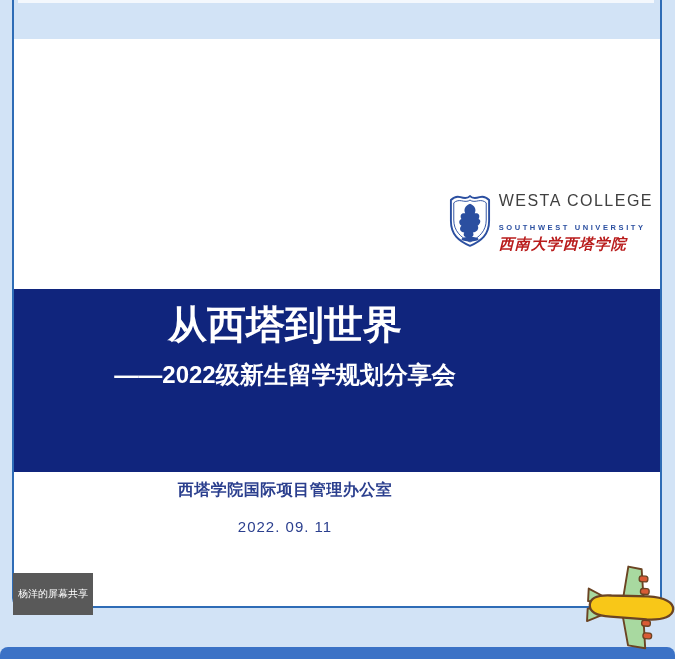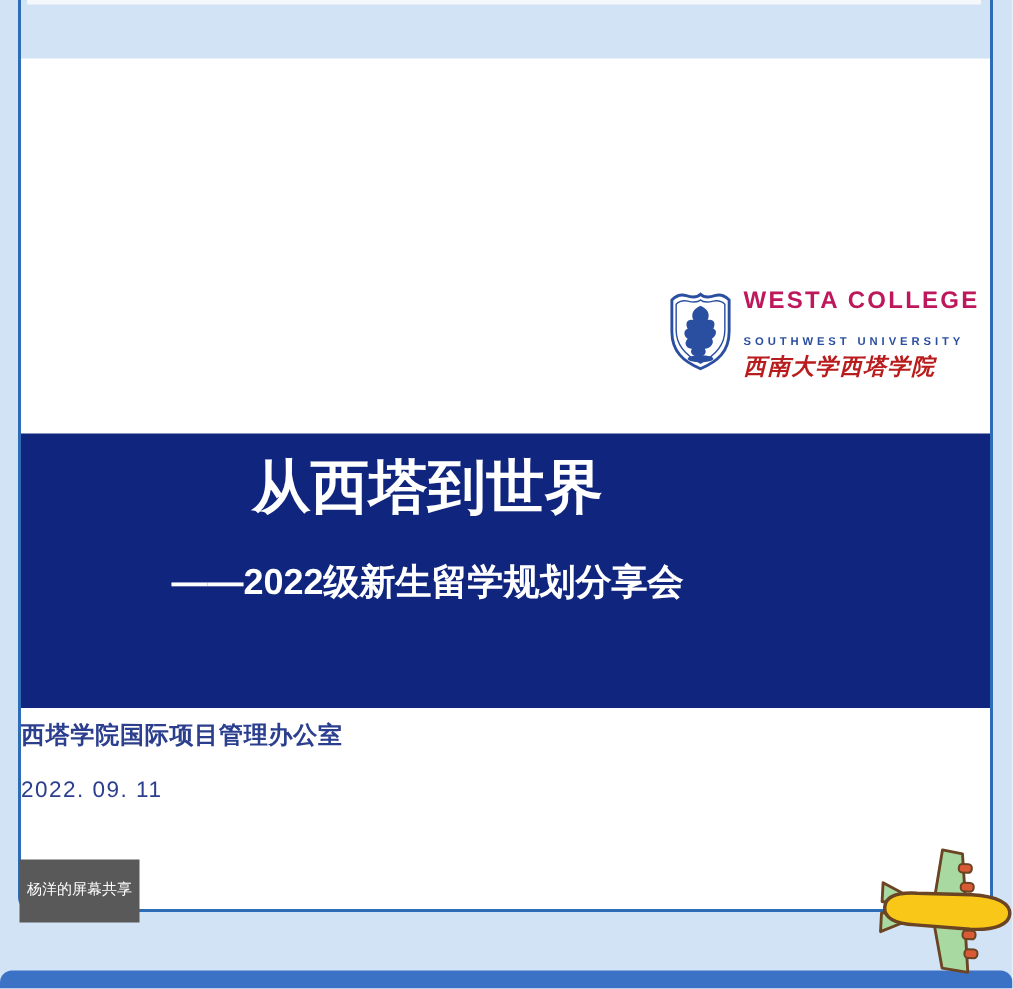--- a/index.html
+++ b/index.html
@@ -36,22 +36,22 @@
   }
   .doc-paragraph b { font-weight:bold; color:#383838; }
 
   
   .logo {
     position:absolute; top:204px; right:7px;
     display:flex; align-items:center; gap:8px;
   }
   .logo-text { display:flex; flex-direction:column; align-items:flex-start; }
   .logo-en {
-    font-size:16px; font-weight:700; letter-spacing:1.5px;
-    color:#be185d; white-space:nowrap;
+    font-size:16px; font-weight:400; letter-spacing:1.5px;
+    color:#404040; white-space:nowrap;
   }
   .logo-sub {
     font-size:7.5px; font-weight:700; letter-spacing:2.6px;
     color:#2b4fa0; margin-top:13px; white-space:nowrap;
   }
   .logo-cn {
     font-family:"DejaVu Serif", serif; font-style:italic; font-weight:bold;
     font-size:15px; color:#b91c1c; margin-top:3px; letter-spacing:1px;
     white-space:nowrap;
   }
@@ -63,31 +63,31 @@
   }
   .slide-inner {
     width:542px; text-align:center; color:#ffffff;
   }
   .slide-title {
     padding-top:9px;
     font-size:39px; font-weight:700; letter-spacing:0px;
     white-space:nowrap;
   }
   .slide-subtitle {
-    margin-top:20px;
+    margin-top:7px;
     font-size:24px; font-weight:700; white-space:nowrap;
   }
   .slide-speaker {
     margin-top:34px;
     font-size:19px; font-weight:700; letter-spacing:1px; white-space:nowrap;
   }
 
   
   .slide-caption {
-    position:absolute; left:0; top:492px; width:542px; 
+    position:absolute; left:0; top:492px; width:542px; text-align:center;
     color:#2b3f8e;
   }
   .caption-org { font-size:16px; font-weight:600; letter-spacing:0.5px; }
   .caption-date { font-size:15px; font-weight:500; margin-top:17px; letter-spacing:1px; }
 
   
   .share-badge {
     position:absolute; left:13px; top:573px;
     background:#595959; color:#ffffff;
     font-size:10px; line-height:14px; padding:14px 5px;

